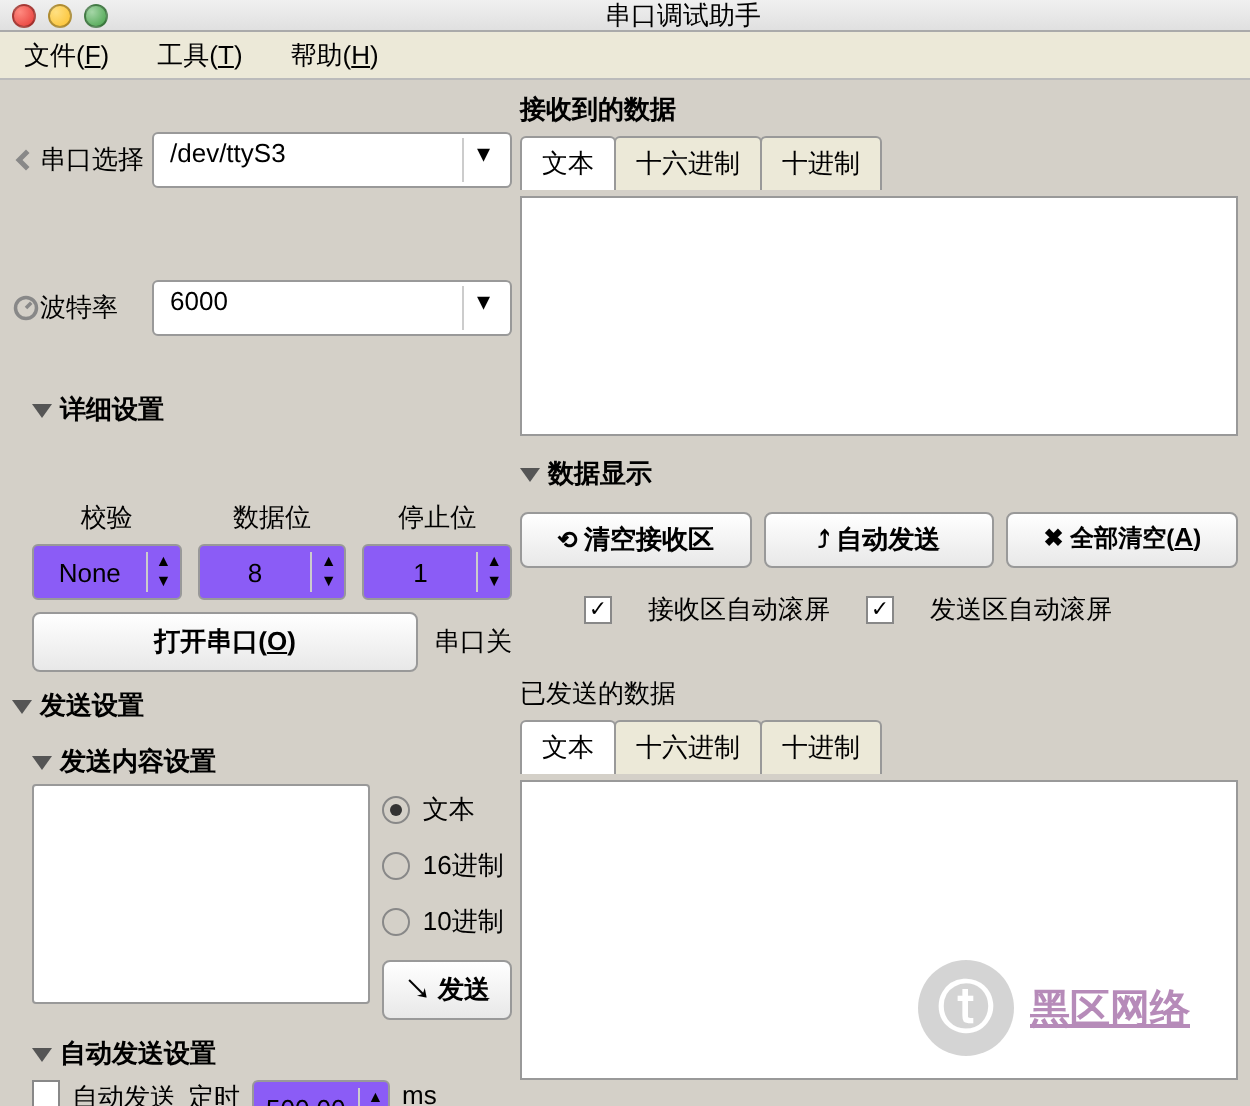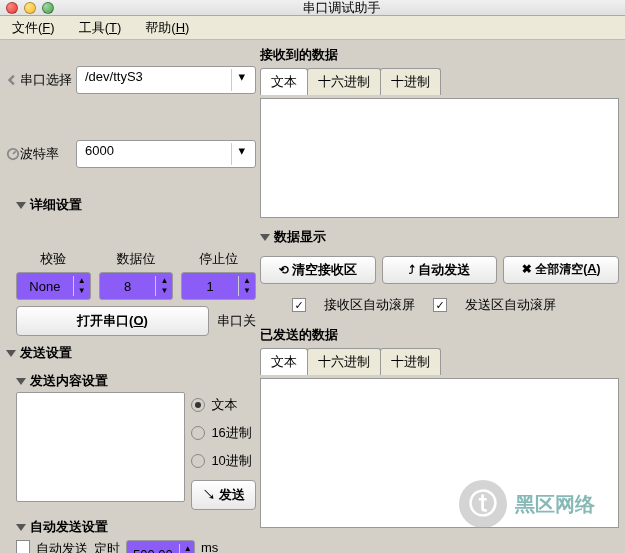--- a/index.html
+++ b/index.html
@@ -48,21 +48,21 @@
 .disp-btns .btn { flex: 1; font-size: 12px; padding: 4px 15px; white-space: nowrap; }
 .check-row { display: flex; gap: 18px; margin: 4px 0 4px 32px; align-items: center; }
 .subsection { margin-left: 10px; }
 .icon-svg { width: 14px; height: 14px; }
 .send-area { display: flex; gap: 6px; }
 .send-left { flex: 1; }
 .send-right { display: flex; flex-direction: column; gap: 2px; align-items: flex-start; }
 .auto-row { display: flex; align-items: flex-start; gap: 6px; margin-top: 4px; }
 .watermark { position: absolute; bottom: 25px; right: 30px; opacity: 0.5; display: flex; align-items: center; gap: 8px; pointer-events: none; }
 .wm-icon { width: 48px; height: 48px; background: #aaa; border-radius: 50%; display: flex; align-items: center; justify-content: center; color: #fff; font-size: 28px; font-weight: bold; }
-.wm-text { font-size: 20px; font-weight: bold; color: #0f766e; }
+.wm-text { font-size: 20px; font-weight: bold; color: #701a75; text-decoration: underline; }
 </style>
 </head>
 <body>
 
 <div class="titlebar">
   <div class="tb-dots">
     <div class="dot r"></div>
     <div class="dot y"></div>
     <div class="dot g"></div>
   </div>
@@ -206,21 +206,21 @@
       <div class="btn">⤴ <span>自动发送</span></div>
       <div class="btn">✖ 全部清空(<u>A</u>)</div>
     </div>
     <div class="check-row">
       <span class="checkbox">✓</span>
       <span>接收区自动滚屏</span>
       <span class="checkbox">✓</span>
       <span>发送区自动滚屏</span>
     </div>
 
-    <div style="font-weight:bold;margin-top:4px">已发送的数据</div>
+    <div style="font-weight:normal;margin-top:16px">已发送的数据</div>
     <div class="tabs">
       <div class="tab active">文本</div>
       <div class="tab">十六进制</div>
       <div class="tab">十进制</div>
     </div>
     <div class="tab-content" style="height:150px"></div>
   </div>
 </div>
 
 <div class="watermark">

